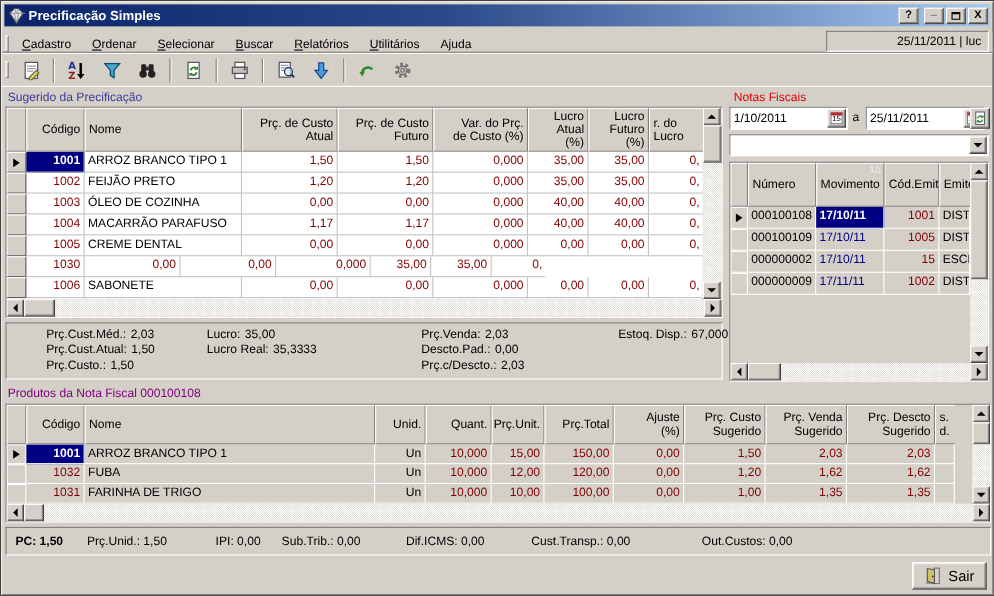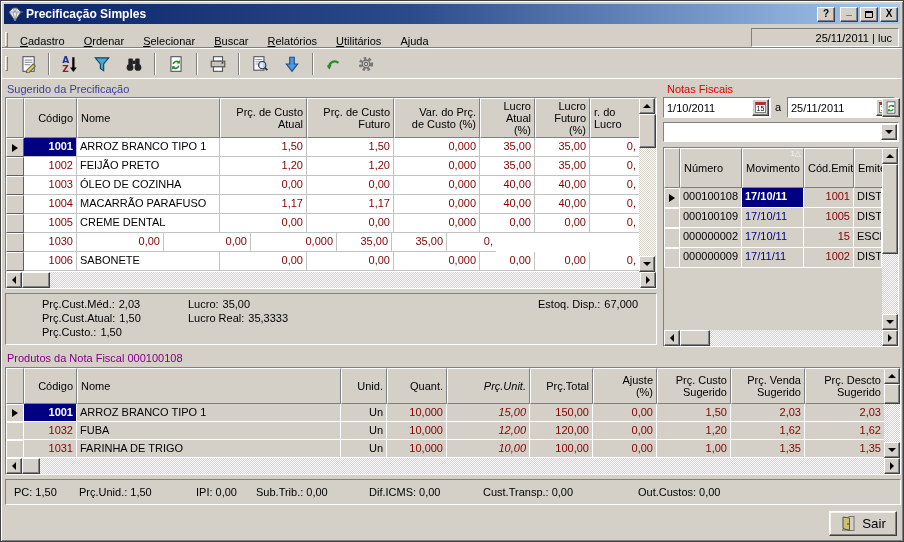--- a/index.html
+++ b/index.html
@@ -80,21 +80,21 @@
   #pgrid .rows{flex:1;background:#fff;overflow:hidden;}
   #pgrid .r{height:19px;}
   .pw0{width:18px;flex:none;} .pw1{width:53px;flex:none;} .pw2{width:143px;flex:none;}
   .pw3{width:87px;flex:none;} .pw4{width:87px;flex:none;} .pw5{width:86px;flex:none;}
   .pw6{width:55px;flex:none;} .pw7{width:55px;flex:none;} .pw8{width:49px;flex:none;border-right:none;}
   
   #sumpanel{position:absolute;left:4px;top:292px;width:652px;height:52px;
     border:1px solid;border-color:#808080 #fff #fff #808080;}
   .sum-col{position:absolute;top:3px;line-height:14px;white-space:nowrap;}
   .sum-col .l{margin-right:4px;}
-  #scol1{left:14px;margin-left:22px;} #scol2{left:182px;} #scol3{left:377px;} #scol4{left:532px;text-align:center;}
+  #scol1{left:14px;margin-left:22px;} #scol2{left:182px;} #scol3{left:377px;} #scol4{left:556px;text-align:center;}
   
   .fld{position:absolute;height:21px;background:#fff;border:1px solid;border-color:#808080 #fff #fff #808080;
     display:flex;align-items:center;}
   .fld .d-text{flex:1;padding:0 3px;overflow:hidden;white-space:nowrap;}
   #datefrom{left:662px;top:96px;width:108px;gap:21px;}
   #dateto{left:786px;top:96px;width:108px;}
   #datesep{position:absolute;left:774px;top:100px;}
   .calbtn{width:17px;height:17px;margin-right:1px;background:#D4D0C8;flex:none;
     border:1px solid;border-color:#fff #404040 #404040 #fff;box-shadow:inset -1px -1px 0 #808080;
     display:flex;align-items:center;justify-content:center;}
@@ -117,29 +117,29 @@
   .nw3{width:50px;flex:none;} .nw4{flex:1;border-right:none;}
   .mov-val{color:#000080;}
   .badge{position:absolute;top:1px;right:2px;font-size:8px;line-height:8px;color:#f4f4f4;font-weight:normal;}
   
   #bgrid{left:4px;top:366px;width:896px;height:108px;}
   #bgrid .hdr .h{height:36px;}
   #bgrid .rows{flex:1;overflow:hidden;background:#D4D0C8;}
   #bgrid .r{height:18px;}
   #bgrid .c{border-right:1px solid #fff;border-bottom:1px solid #fff;}
   .bw0{width:18px;flex:none;} .bw1{width:53px;flex:none;} .bw2{width:264px;flex:none;}
-  .bw3{width:46px;flex:none;} .bw4{width:60px;flex:none;} .bw5{width:83px;flex:none;font-style:italic;}
+  .bw3{width:46px;flex:none;} .bw4{width:60px;flex:none;} .bw5{width:48px;flex:none;}
   .bw6{width:63px;flex:none;} .bw7{width:64px;flex:none;} .bw8{width:74px;flex:none;}
   .bw9{width:74px;flex:none;} .bw10{width:80px;flex:none;} .bw11{width:18px;flex:none;border-right:none;}
   
   #statpanel{position:absolute;left:4px;top:478px;width:896px;height:26px;
     border:1px solid;border-color:#808080 #fff #fff #808080;}
   .stat-item{position:absolute;top:6px;white-space:nowrap;}
   .stat-item .l{margin-right:3px;}
-  .stat-item:nth-of-type(1){left:8px;}  .stat-item:nth-of-type(2){left:73px;}
+  .stat-item:nth-of-type(1){left:8px;font-weight:bold;}  .stat-item:nth-of-type(2){left:73px;}
   .stat-item:nth-of-type(3){left:190px;}.stat-item:nth-of-type(4){left:250px;}
   .stat-item:nth-of-type(5){left:363px;}.stat-item:nth-of-type(6){left:477px;}
   .stat-item:nth-of-type(7){left:632px;}
   
   #sair{position:absolute;left:828px;top:510px;width:68px;height:25px;background:#D4D0C8;
     border:1px solid;border-color:#fff #404040 #404040 #fff;box-shadow:inset -1px -1px 0 #808080,inset 1px 1px 0 #f4f2ee;
     display:flex;align-items:center;justify-content:center;gap:6px;}
 </style>
 </head>
 <body>
@@ -407,20 +407,25 @@
 
   <div id="sumpanel">
     <div class="sum-col" id="scol1">
       <div><span class="l">Prç.Cust.Méd.:</span><span>2,03</span></div>
         <div><span class="l">Prç.Cust.Atual:</span><span>1,50</span></div>
         <div><span class="l">Prç.Custo.:</span><span>1,50</span></div>
     </div>
     <div class="sum-col" id="scol2">
       <div><span class="l">Lucro:</span><span>35,00</span></div>
         <div><span class="l">Lucro Real:</span><span>35,3333</span></div>
+    </div>
+    <div class="sum-col" id="scol3">
+      <div><span class="l">Prç.Venda:</span><span>2,03</span></div>
+        <div><span class="l">Descto.Pad.:</span><span>0,00</span></div>
+        <div><span class="l">Prç.c/Descto.:</span><span>2,03</span></div>
     </div>
     <div class="sum-col" id="scol4">
       <div><span class="l">Estoq. Disp.:</span><span>67,000</span></div>
     </div>
   </div>
 
   <div class="sec-lbl" id="lbl-notas">Notas Fiscais</div>
 
   <div class="fld" id="datefrom">
     <span class="d-text">1/10/2011</span>

